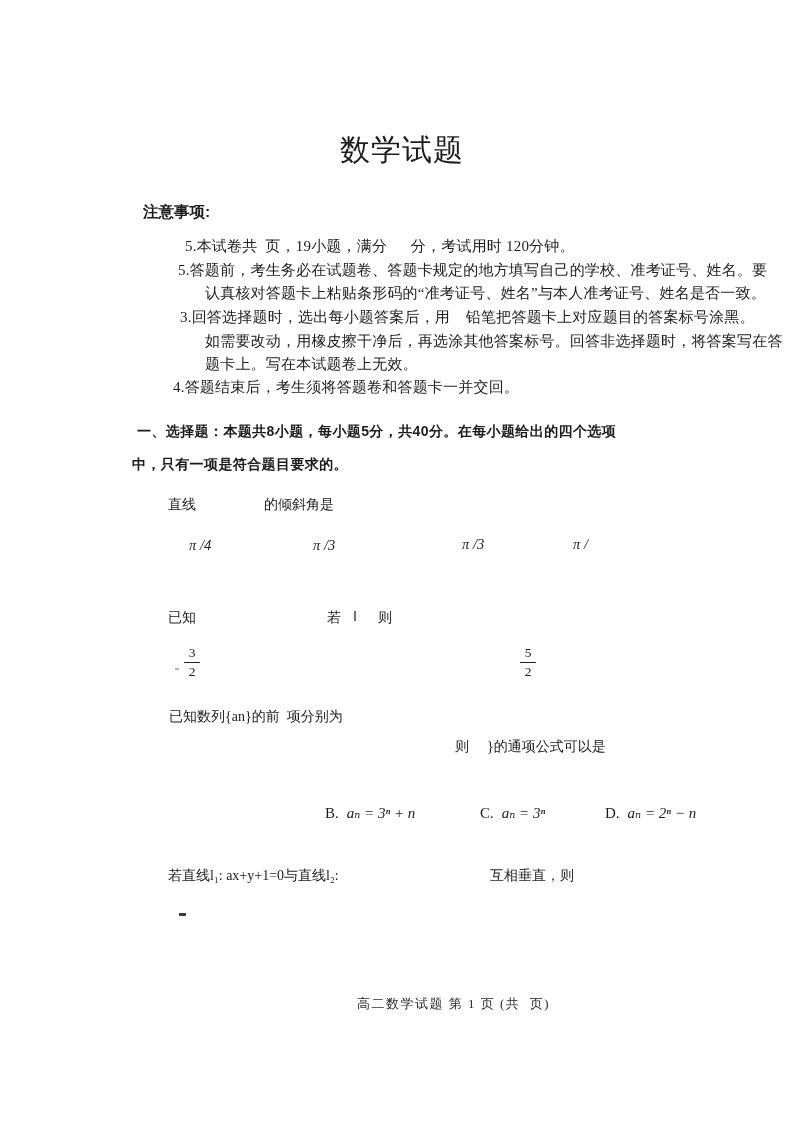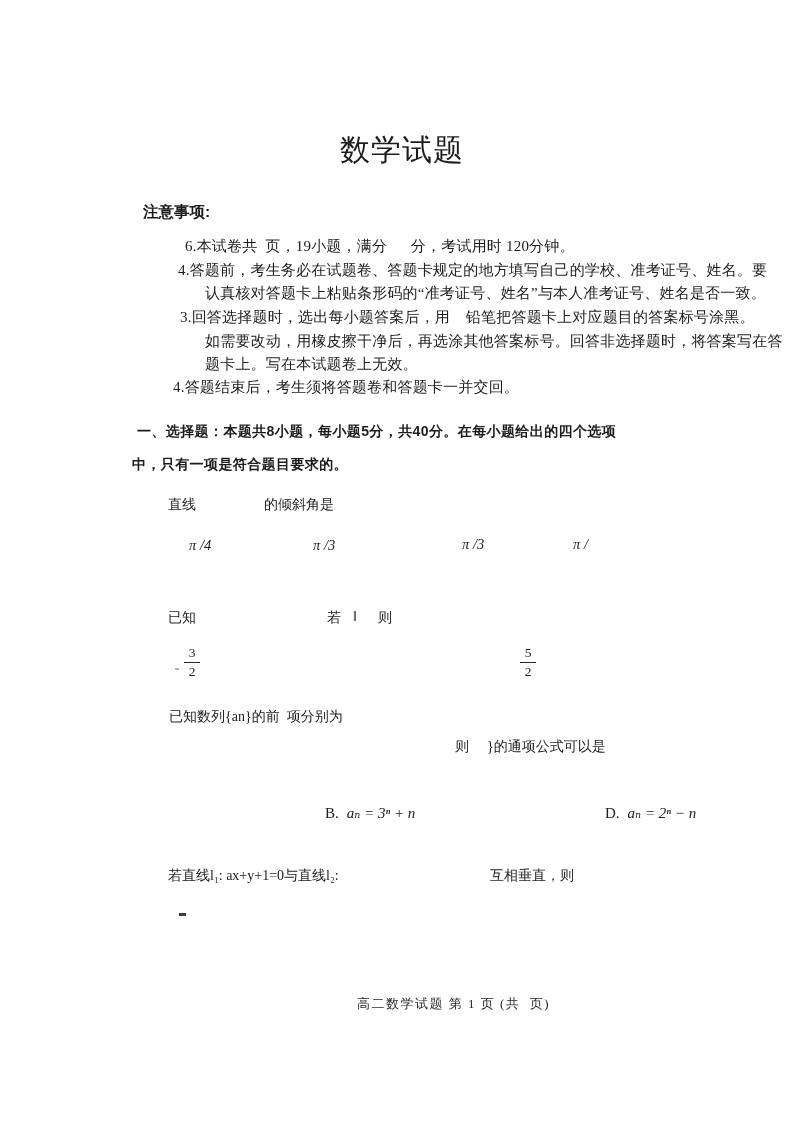--- a/index.html
+++ b/index.html
@@ -46,22 +46,22 @@
 </style>
 </head>
 <body>
 
 <div class="page">
 
   <div class="abs title-line2" style="left:340px; top:131px;">数学试题</div>
 
   <div class="abs notice-header" style="left:143px; top:202px;">注意事项:</div>
 
-  <div class="abs notice-line" style="left:185px; top:237px;">6.本试卷共  页，19小题，满分      分，考试用时 120分钟。</div>
-  <div class="abs notice-line" style="left:178px; top:261px;">4.答题前，考生务必在试题卷、答题卡规定的地方填写自己的学校、准考证号、姓名。要</div>
+  <div class="abs notice-line" style="left:185px; top:237px;">5.本试卷共  页，19小题，满分      分，考试用时 120分钟。</div>
+  <div class="abs notice-line" style="left:178px; top:261px;">5.答题前，考生务必在试题卷、答题卡规定的地方填写自己的学校、准考证号、姓名。要</div>
   <div class="abs notice-line" style="left:205px; top:284px;">认真核对答题卡上粘贴条形码的“准考证号、姓名”与本人准考证号、姓名是否一致。</div>
   <div class="abs notice-line" style="left:180px; top:308px;">3.回答选择题时，选出每小题答案后，用    铅笔把答题卡上对应题目的答案标号涂黑。</div>
   <div class="abs notice-line" style="left:205px; top:355px;">题卡上。写在本试题卷上无效。</div>
   <div class="abs notice-line" style="left:205px; top:332px;">如需要改动，用橡皮擦干净后，再选涂其他答案标号。回答非选择题时，将答案写在答</div>
   <div class="abs notice-line" style="left:173px; top:378px;">4.答题结束后，考生须将答题卷和答题卡一并交回。</div>
 
   <div class="abs section-header" style="left:137px; top:423px;">一、选择题：本题共8小题，每小题5分，共40分。在每小题给出的四个选项</div>
   <div class="abs section-header" style="left:132px; top:456px;">中，只有一项是符合题目要求的。</div>
 
   <div class="abs stem" style="left:168px; top:496px;">直线</div>
@@ -87,20 +87,23 @@
   </div>
   <div class="artifact-faint" style="left:175px; top:668px; width:4px; height:2px;"></div>
 
   <div class="abs stem" style="left:169px; top:708px;">已知数列{an}的前  项分别为</div>
   <div class="abs stem" style="left:455px; top:738px;">则</div>
   <div class="abs stem" style="left:487px; top:738px;">}的通项公式可以是</div>
 
   <div class="choice" style="left:310px; top:787px;">
     <span class="opt-label">B.</span><span class="opt-formula">aₙ = 3ⁿ + n</span>
   </div>
+  <div class="choice" style="left:465px; top:787px;">
+    <span class="opt-label">C.</span><span class="opt-formula">aₙ = 3ⁿ</span>
+  </div>
   <div class="choice" style="left:590px; top:787px;">
     <span class="opt-label">D.</span><span class="opt-formula">aₙ = 2ⁿ − n</span>
   </div>
 
   <div class="abs stem" style="left:168px; top:867px;">若直线l₁: ax+y+1=0与直线l₂:</div>
   <div class="abs stem" style="left:490px; top:867px;">互相垂直，则</div>
   <div class="artifact-dark" style="left:179px; top:913px; width:7px; height:3px;"></div>
 
   <div class="abs footer-line" style="left:357px; top:996px;">高二数学试题 第 1 页 (共  页)</div>
 

